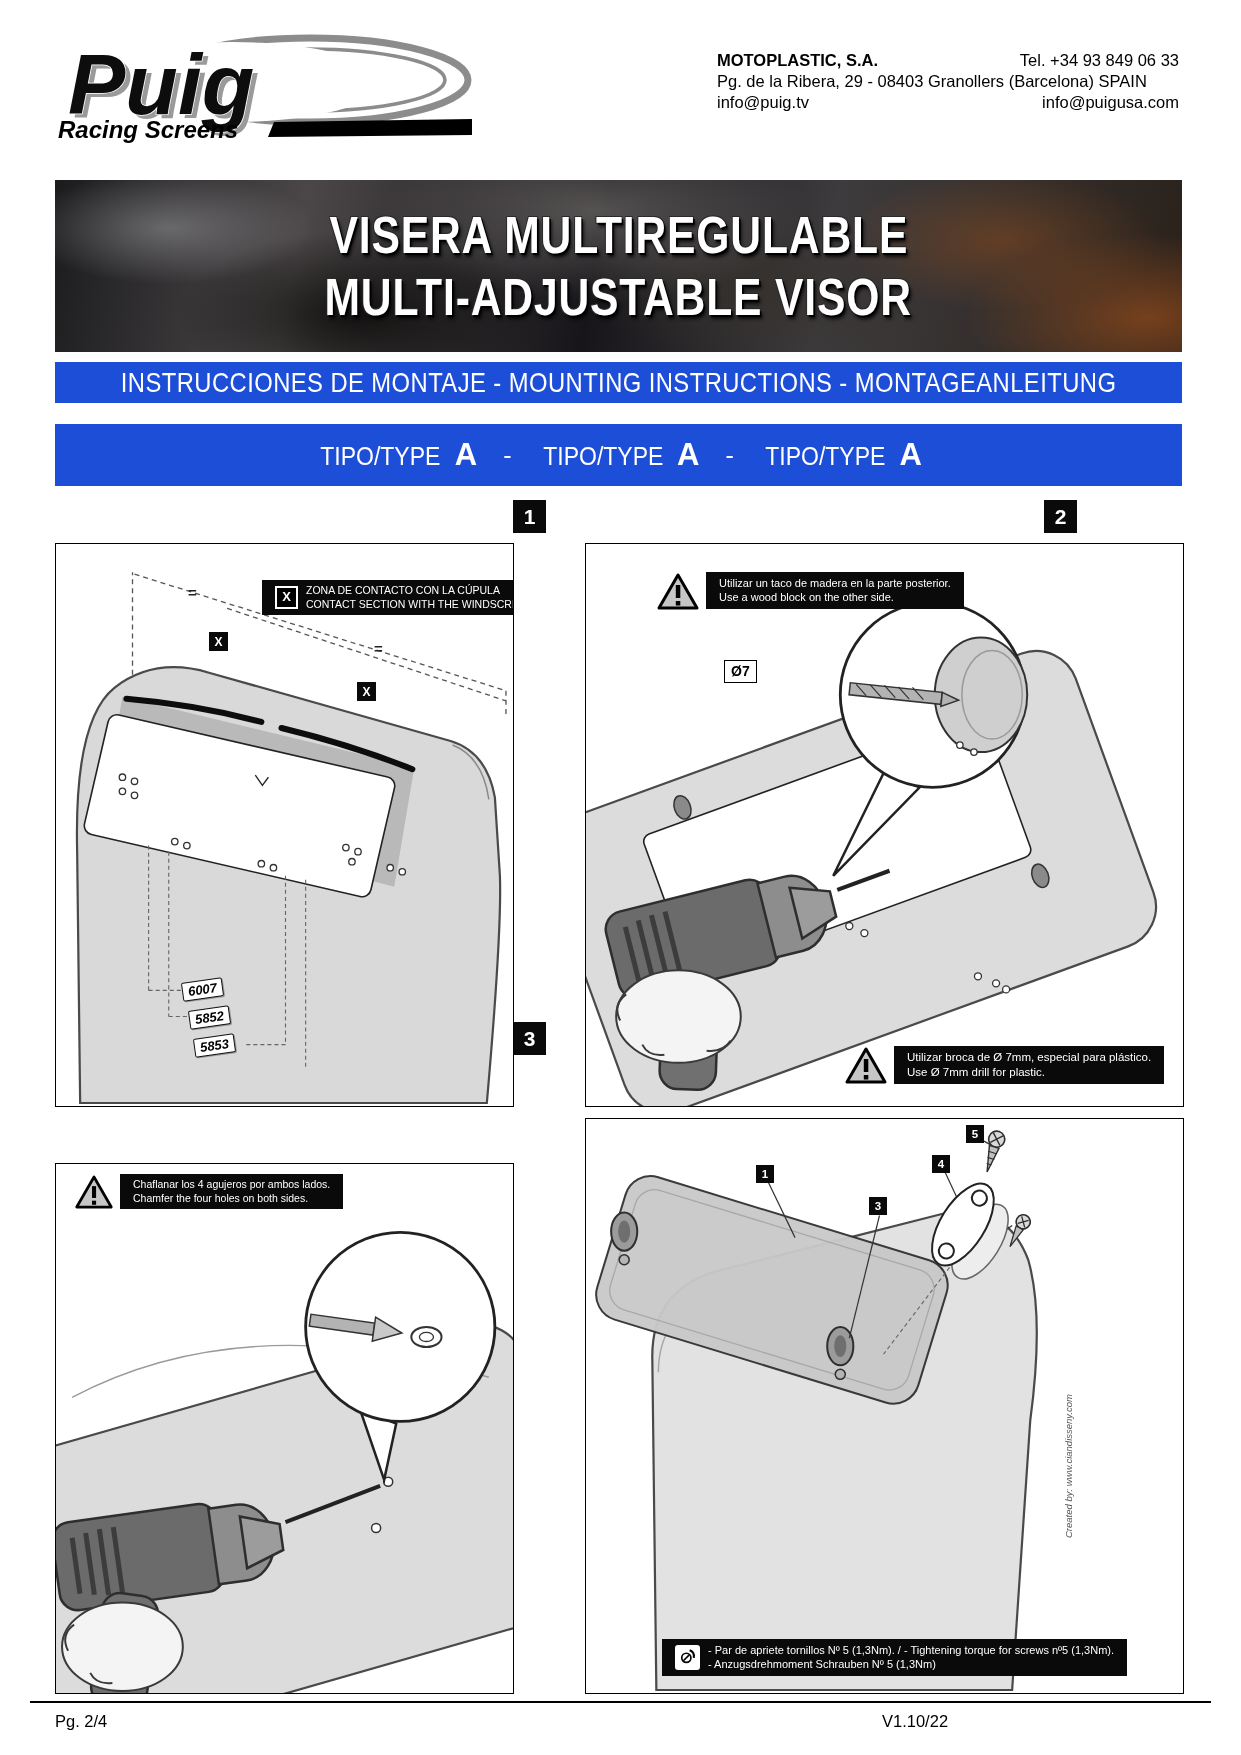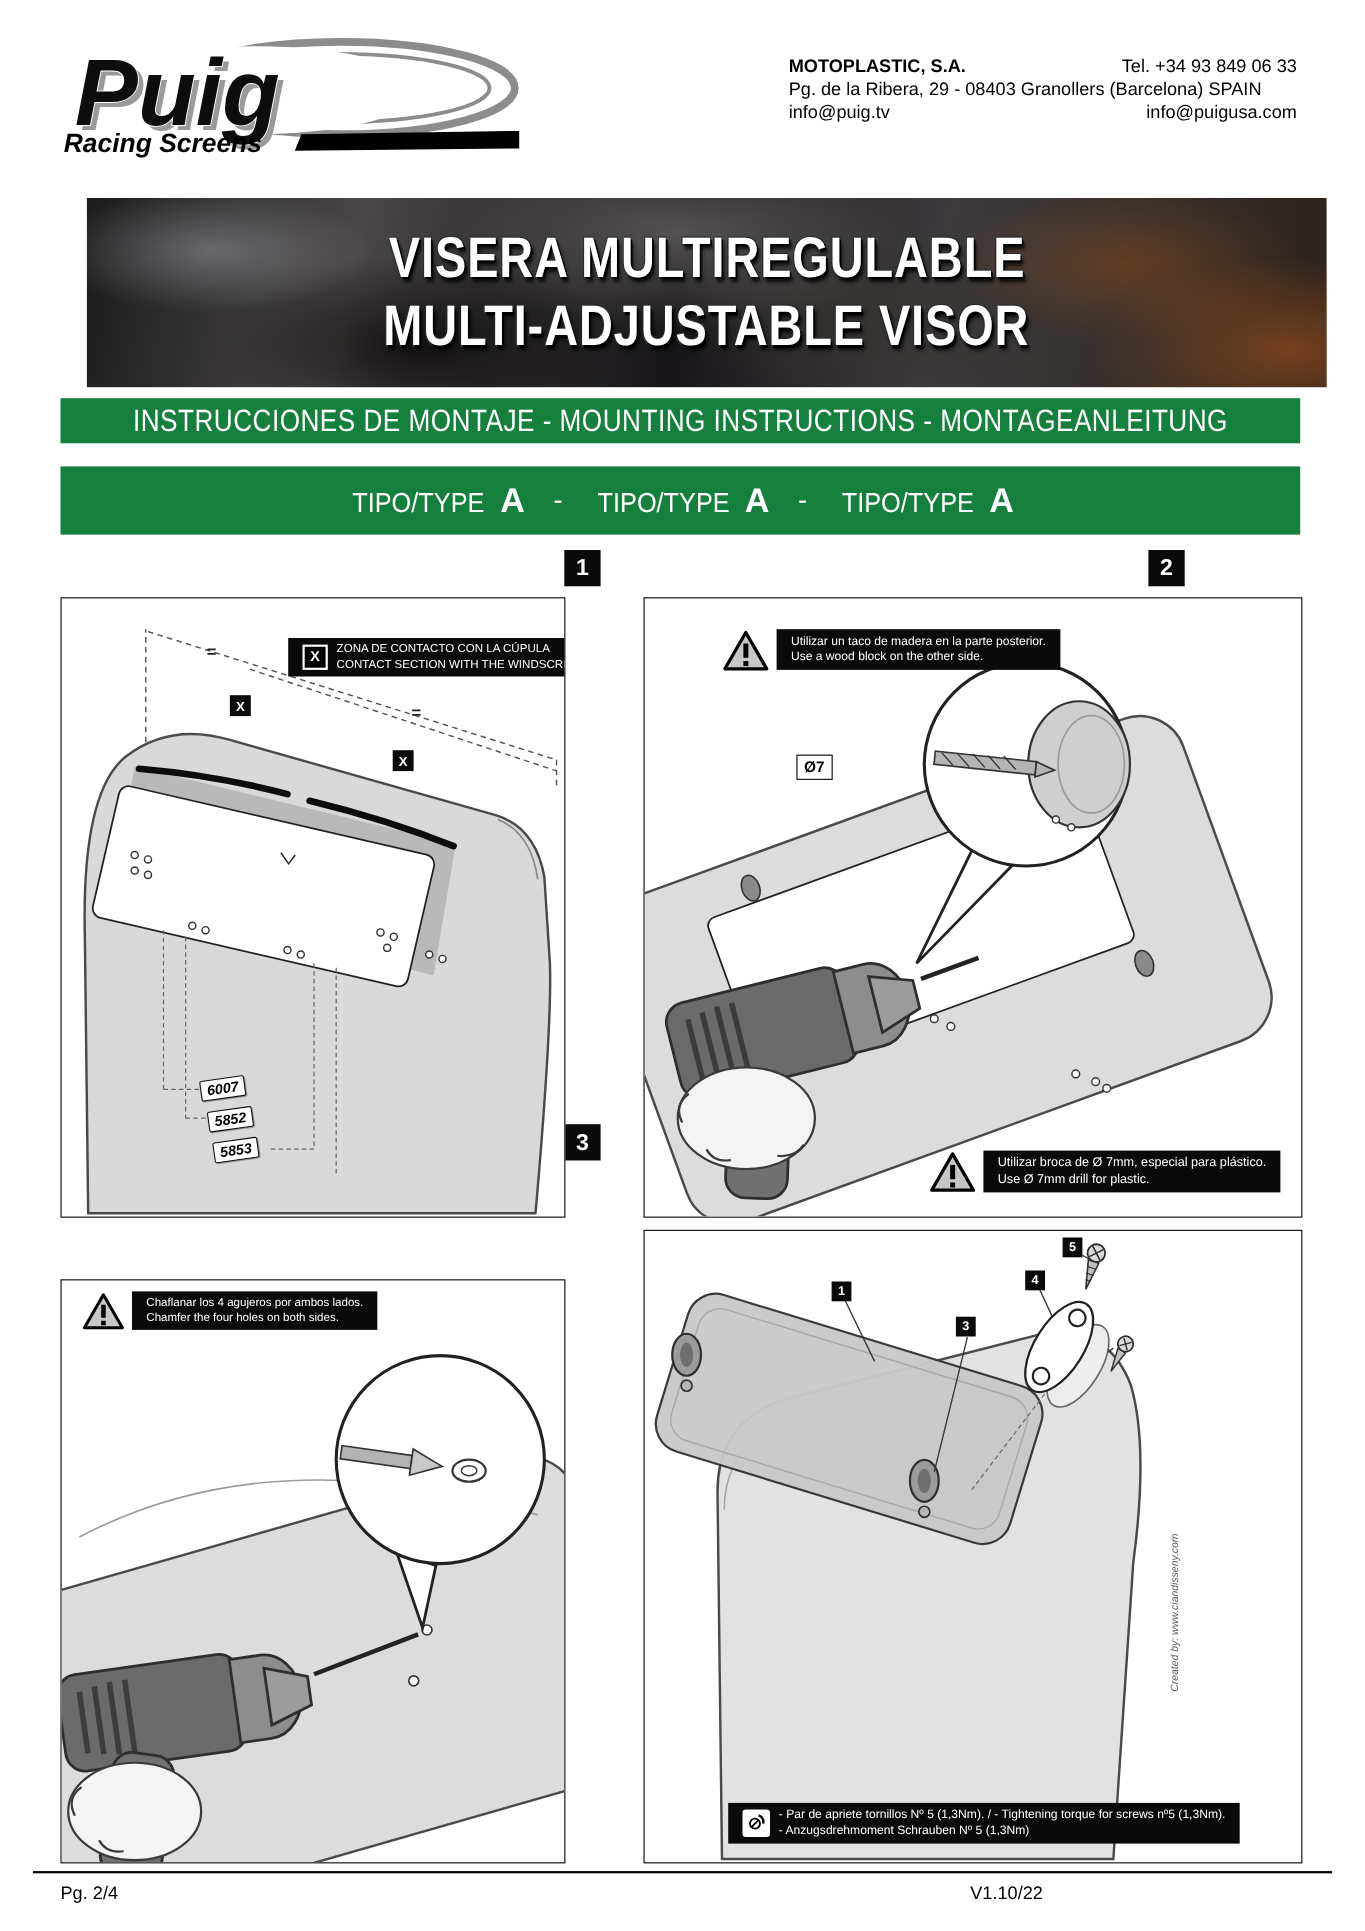--- a/index.html
+++ b/index.html
@@ -17,27 +17,27 @@
   
   .banner{left:55px;top:180px;width:1127px;height:172px;overflow:hidden;
     background:
       radial-gradient(ellipse 210px 80px at 10% 28%, rgba(150,150,155,.55), transparent 70%),
       radial-gradient(ellipse 260px 120px at 27% 78%, rgba(15,13,12,.9), transparent 70%),
       radial-gradient(ellipse 300px 130px at 48% 18%, rgba(160,155,150,.45), transparent 70%),
       radial-gradient(ellipse 250px 110px at 63% 62%, rgba(55,50,46,.85), transparent 72%),
       radial-gradient(ellipse 230px 100px at 84% 35%, rgba(166,84,26,.4), transparent 70%),
       radial-gradient(ellipse 260px 120px at 97% 80%, rgba(190,92,28,.5), transparent 70%),
       linear-gradient(100deg,#1b1b1d 0%,#4b4748 22%,#171519 48%,#3d3b3d 68%,#2a211a 100%);
-    display:flex;flex-direction:column;align-items:center;justify-content:center;margin-left:24px;}
+    display:flex;flex-direction:column;align-items:center;justify-content:center;}
   .banner-line{color:#fff;font-weight:bold;font-size:52px;line-height:62px;letter-spacing:1px;
     transform:scaleX(.82);white-space:nowrap;
     text-shadow:2px 2px 0 #000,-1px -1px 0 #2a2a2a,1px -1px 0 #2a2a2a,-1px 1px 0 #2a2a2a,3px 4px 4px rgba(0,0,0,.8);}
 
   
-  .bar{left:55px;width:1127px;background:#15803d;color:#fff;display:flex;align-items:center;justify-content:center;}
+  .bar{left:55px;width:1127px;background:#1d4ed8;color:#fff;display:flex;align-items:center;justify-content:center;}
   .bar-1{top:362px;height:41px;}
   .bar-1 .txt{font-size:28px;letter-spacing:.5px;transform:scaleX(.85);white-space:nowrap;}
   .bar-2{top:424px;height:62px;}
   .bar-2 .grp{display:flex;align-items:baseline;}
   .bar-2 .lbl{font-size:25px;transform:scaleX(.92);}
   .bar-2 .val{font-size:31px;font-weight:bold;margin-left:9px;}
   .bar-2 .sep{font-size:25px;margin:0 26px;}
 
   
   .panel{position:absolute;border:1.6px solid #000;background:#fff;overflow:hidden;}
@@ -254,21 +254,21 @@
       <svg class="warn-tri" width="44" height="40" viewBox="0 0 44 40">
         <path d="M22 3 L41 36 L3 36 Z" fill="#c6c6c6" stroke="#000" stroke-width="3" stroke-linejoin="round"></path>
         <rect x="19.8" y="13" width="4.5" height="13" fill="#000"></rect>
         <rect x="19.8" y="29" width="4.5" height="4.5" fill="#000"></rect>
       </svg>
       <div class="blackbox">
         <span class="ln">Utilizar un taco de madera en la parte posterior.</span>
         <span class="ln">Use a wood block on the other side.</span>
       </div>
     </div>
-    <div class="dialabel" style="left:138px;top:116px;margin-top:26px;">Ø7</div>
+    <div class="dialabel" style="left:138px;top:116px;">Ø7</div>
     <div class="warn" style="left:258px;top:502px;">
       <svg class="warn-tri" width="44" height="40" viewBox="0 0 44 40">
         <path d="M22 3 L41 36 L3 36 Z" fill="#c6c6c6" stroke="#000" stroke-width="3" stroke-linejoin="round"></path>
         <rect x="19.8" y="13" width="4.5" height="13" fill="#000"></rect>
         <rect x="19.8" y="29" width="4.5" height="4.5" fill="#000"></rect>
       </svg>
       <div class="blackbox" style="font-size:11.5px;">
         <span class="ln">Utilizar broca de Ø 7mm, especial para plástico.</span>
         <span class="ln">Use Ø 7mm drill for plastic.</span>
       </div>

